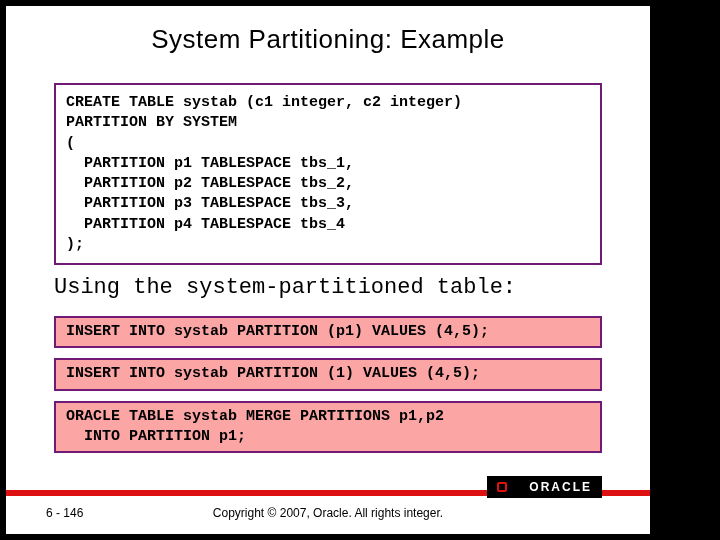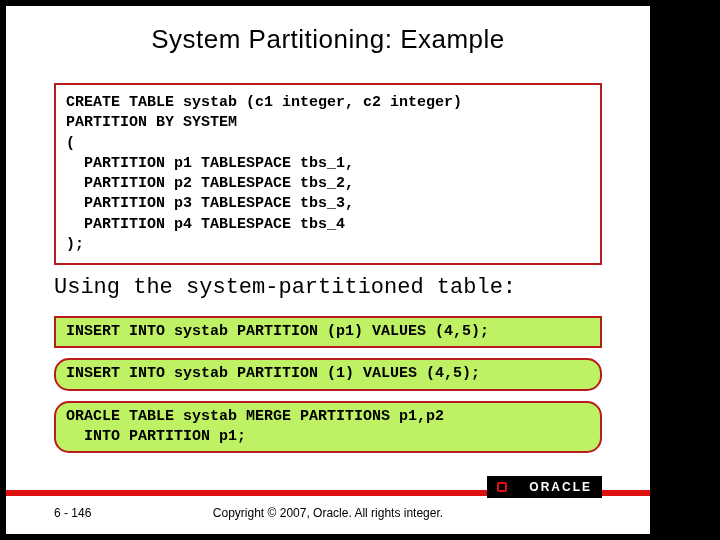--- a/index.html
+++ b/index.html
@@ -18,51 +18,51 @@
   }
   .title {
     text-align:center;
     font-size:26px;
     margin-top:18px;
     margin-bottom:28px;
     letter-spacing:0.5px;
   }
   .codebox {
     margin: 16px 48px 10px 48px;
-    border:2px solid #b91c1c;
+    border:2px solid #701a75;
     background:#fff;
     padding:8px 10px;
     font-family: "Courier New", monospace;
     font-weight:bold;
     font-size:15px;
     line-height:1.35;
     white-space:pre;
   }
-  .codebox.gray { background:#bef264; padding:4px 10px;font-family:Liberation Mono, monospace; }
+  .codebox.gray { background:#fca5a5; padding:4px 10px;font-family:Liberation Mono, monospace; }
   .subtitle {
     margin: 10px 48px 6px 48px;
     font-size:22px;
     font-family:Liberation Mono, monospace;
   }
-  .stack > .codebox + .codebox { margin-top:8px;border-radius:15px; }
+  .stack > .codebox + .codebox { margin-top:8px; }
   .footerbar {
     position:absolute;
     left:0; right:0; bottom:38px;
     height:6px;
     background:#d11;
   }
   .footer {
     position:absolute;
     left:0; right:0; bottom:10px;
     height:22px;
     display:flex;
     align-items:center;
     font-size:12px;
   }
-  .pagenum { position:absolute; left:48px; }
+  .pagenum { position:absolute; left:40px; }
   .copyright { width:100%; text-align:center; }
   .logo {
     position:absolute; right:48px; bottom:36px;
     background:#000; color:#fff;
     font-size:12px; font-weight:bold;
     padding:4px 10px;
     letter-spacing:2px;
     display:flex; align-items:center; gap:22px;
   }
   .logo .o {

